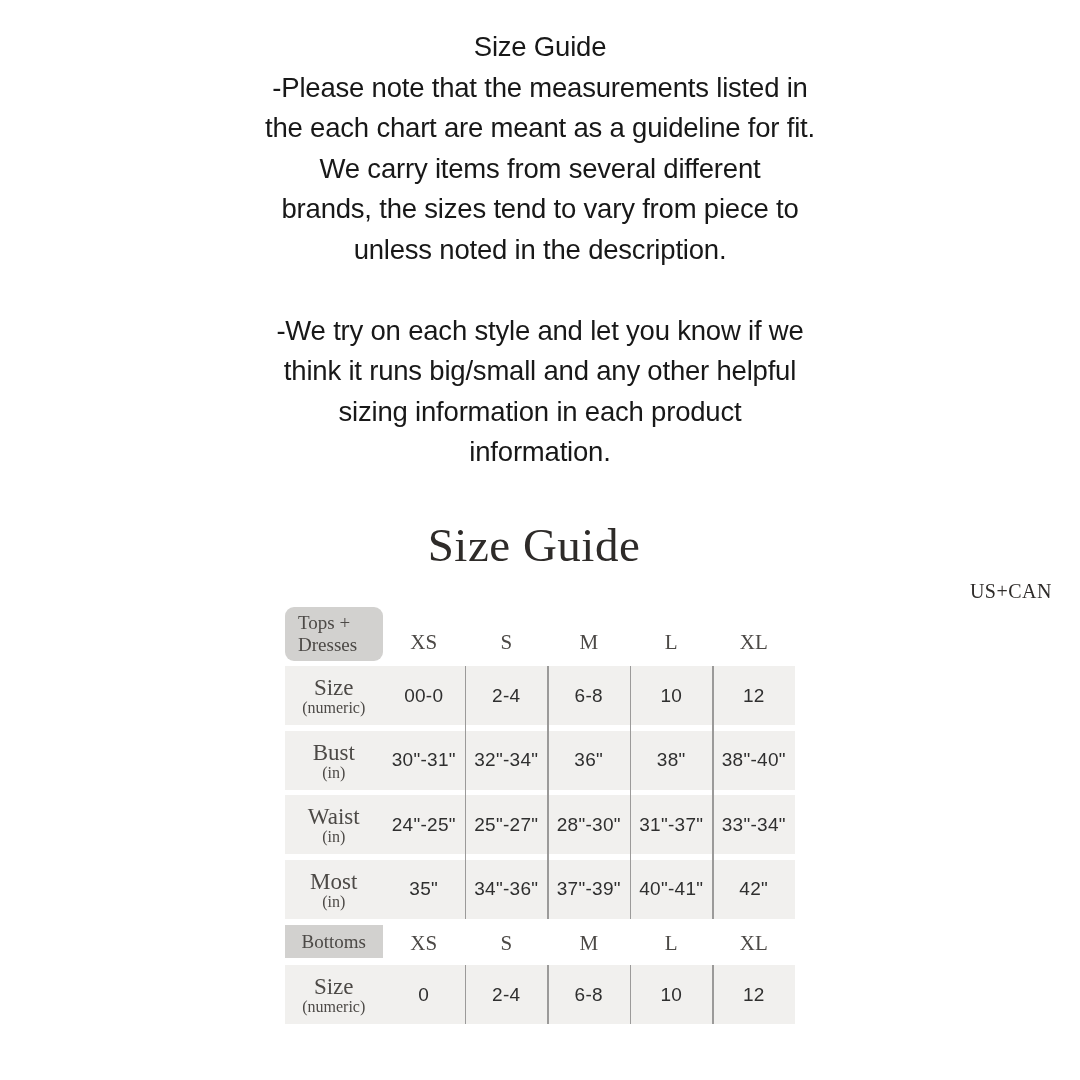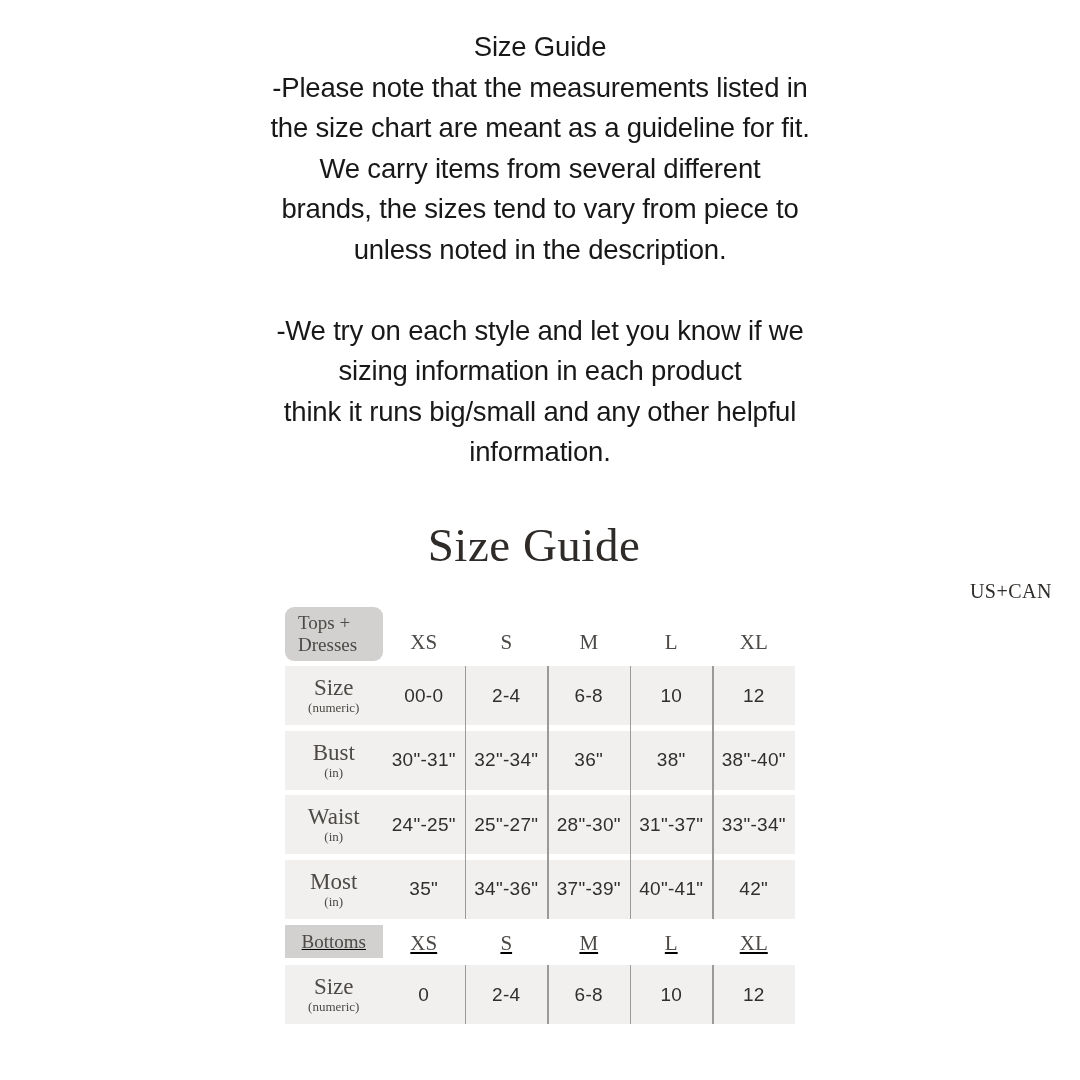--- a/index.html
+++ b/index.html
@@ -47,21 +47,21 @@
   
   .sg-table { position: absolute; left: 285px; width: 510px; }
   .tops-table { top: 607px; }
   .bottoms-table { top: 925px; }
 
   .thead {
     display: grid;
     grid-template-columns: 97.5px repeat(5, 1fr);
   }
   .tops-table .thead { height: 54px; }
-  .bottoms-table .thead { height: 33px; text-decoration: underline; }
+  .bottoms-table .thead { height: 33px; }
 
   .group-box {
     background: var(--box-bg, #d2d1cf);
     color: var(--label-ink, #4c4946);
     font-size: 19px;
     line-height: 22px;
     display: flex;
     flex-direction: column;
     justify-content: center;
   }
@@ -88,21 +88,21 @@
     grid-template-columns: 97.5px repeat(5, 1fr);
     align-items: center;
   }
   .label-cell { text-align: center; }
   .row-label {
     font-size: 23px;
     line-height: 24px;
     color: var(--label-ink, #4c4946);
   }
   .row-unit {
-    font-size: 13px;
+    font-size: 16px;
     line-height: 15px;
     color: var(--label-ink, #5a5753);
   }
   .val {
     font-size: 19px;
     text-align: center;
     color: var(--value-ink, #2f2f2f);
     letter-spacing: 0.3px;
   }
 
@@ -119,30 +119,30 @@
 </style>
 </head>
 <body>
 
 <div>
 
   <div class="intro">
     <div class="line">Size Guide</div>
     <div>
       <div class="line">-Please note that the measurements listed in</div>
-      <div class="line">the size chart are meant as a guideline for fit.</div>
+      <div class="line">the each chart are meant as a guideline for fit.</div>
       <div class="line">We carry items from several different</div>
       <div class="line">brands, the sizes tend to vary from piece to</div>
       <div class="line">unless noted in the description.</div>
     </div>
     <div class="para-gap"></div>
     <div>
       <div class="line">-We try on each style and let you know if we</div>
+      <div class="line">think it runs big/small and any other helpful</div>
       <div class="line">sizing information in each product</div>
-      <div class="line">think it runs big/small and any other helpful</div>
       <div class="line">information.</div>
     </div>
   </div>
 
   <div class="chart-title serif">Size Guide</div>
   <div class="region-label serif">US+CAN</div>
 
   <div class="sg-table tops-table">
     <div class="thead">
       <div class="group-box serif">Tops + Dresses</div>

